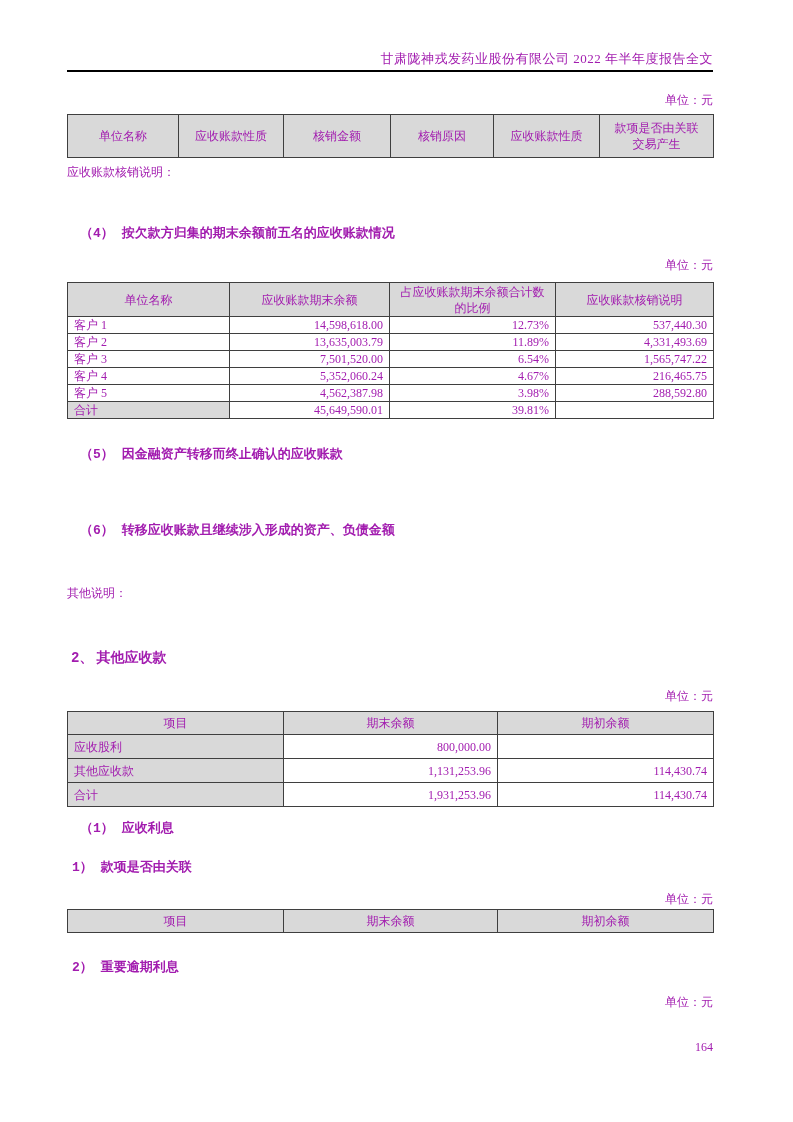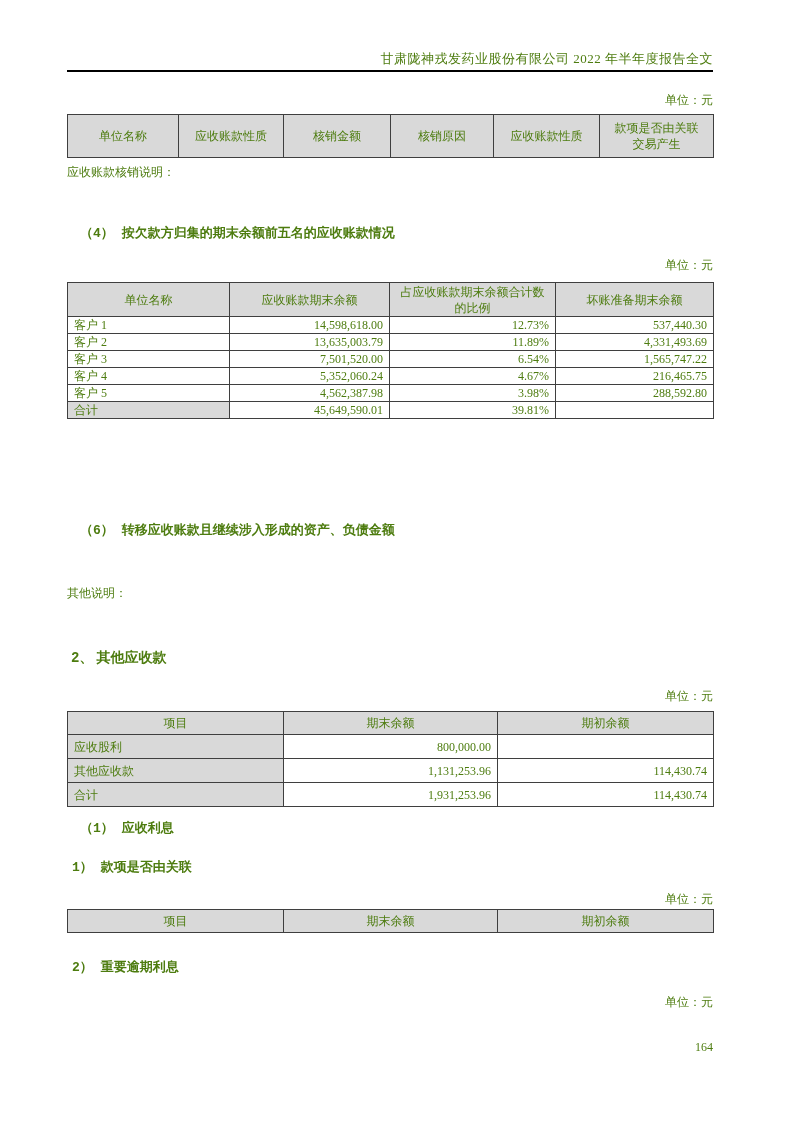--- a/index.html
+++ b/index.html
@@ -3,21 +3,21 @@
 <meta charset="utf-8">
 <style>
   * { margin:0; padding:0; box-sizing:border-box; }
   html,body { background:#888; }
   .page {
     position:relative;
     width:793px; height:1122px;
     margin:0 auto;
     background:#ffffff;
     font-family:"Liberation Serif","DejaVu Serif",serif;
-    color:#4d7c0f;
+    color:#a21caf;
     overflow:hidden;
   }
   .content { position:absolute; left:67px; top:0; width:646px; height:1122px; }
   .abs { position:absolute; left:0; width:646px; }
 
   .doc-header { top:50px; text-align:right; font-size:13px; letter-spacing:0.5px; }
   .doc-rule { top:70px; height:2px; background:#000; }
 
   .unit-label { text-align:right; font-size:12px; }
   .u1 { top:92px; }
@@ -124,21 +124,21 @@
           <col style="width:160px">
           <col style="width:166px">
           <col style="width:158px">
       </colgroup>
       <thead>
         <tr>
           <th>单位名称</th>
           <th>应收账款期末余额</th>
           <th>占应收账款期末余额合计数
 的比例</th>
-          <th>坏账准备期末余额</th>
+          <th>应收账款核销说明</th>
         </tr>
       </thead>
       <tbody>
         <tr>
           <td class="c-left">客户 1</td>
           <td class="c-right">14,598,618.00</td>
           <td class="c-right">12.73%</td>
           <td class="c-right">537,440.30</td>
         </tr>
         <tr>
@@ -167,20 +167,23 @@
         </tr>
         <tr>
           <td class="c-left shade">合计</td>
           <td class="c-right">45,649,590.01</td>
           <td class="c-right">39.81%</td>
           <td class="c-right"></td>
         </tr>
       </tbody>
     </table>
 
+    <div class="abs heading h-s5">
+      <span class="num">（5）</span><span>因金融资产转移而终止确认的应收账款</span>
+    </div>
 
     <div class="abs heading h-s6">
       <span class="num">（6）</span><span>转移应收账款且继续涉入形成的资产、负债金额</span>
     </div>
 
     <div class="abs note n2">其他说明：</div>
 
     <div class="abs heading h-s2">
       <span class="num">2、</span><span>其他应收款</span>
     </div>

